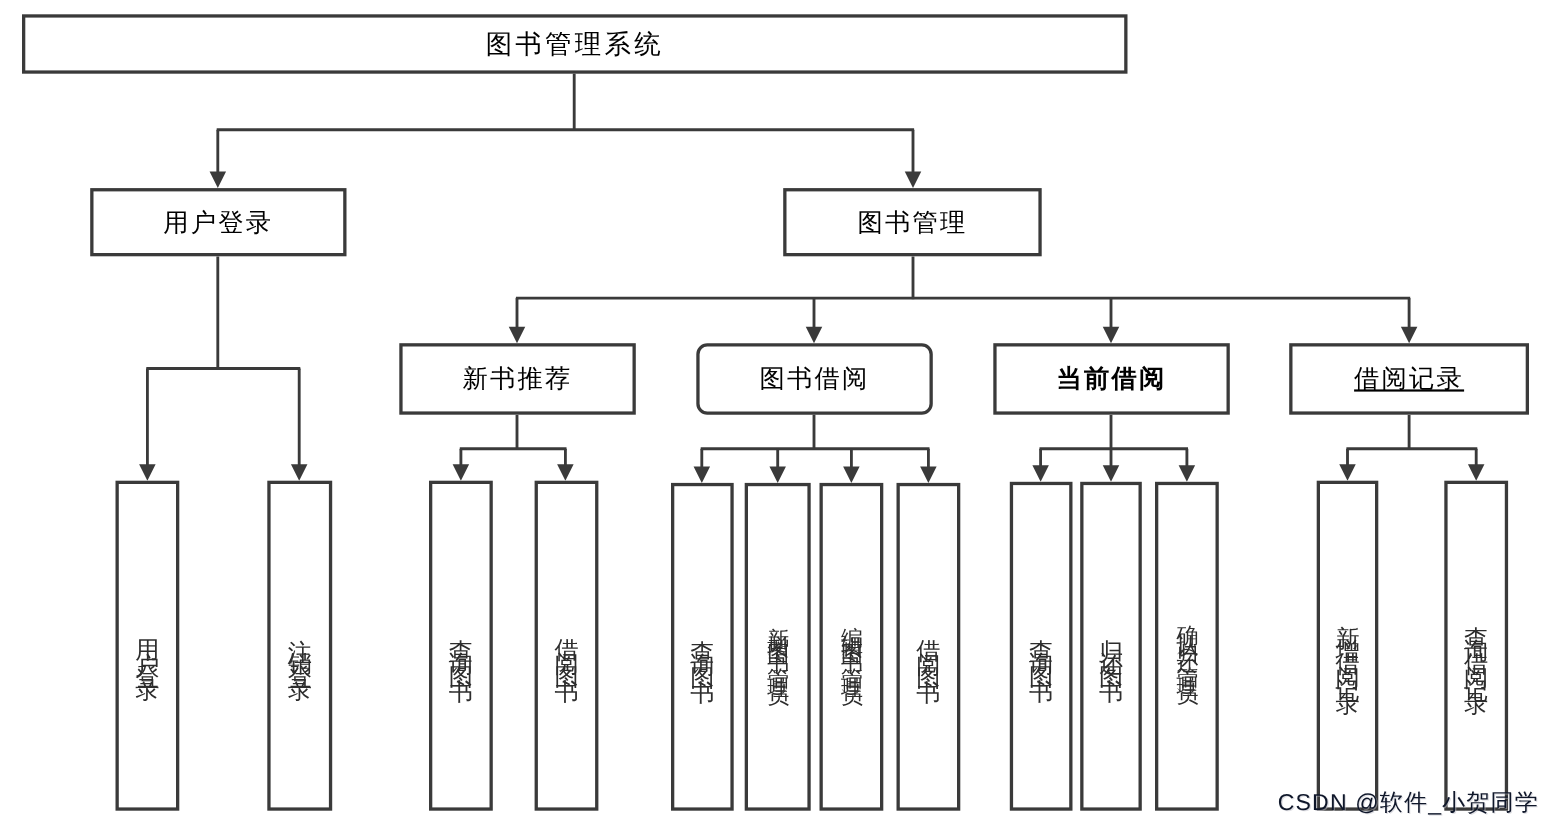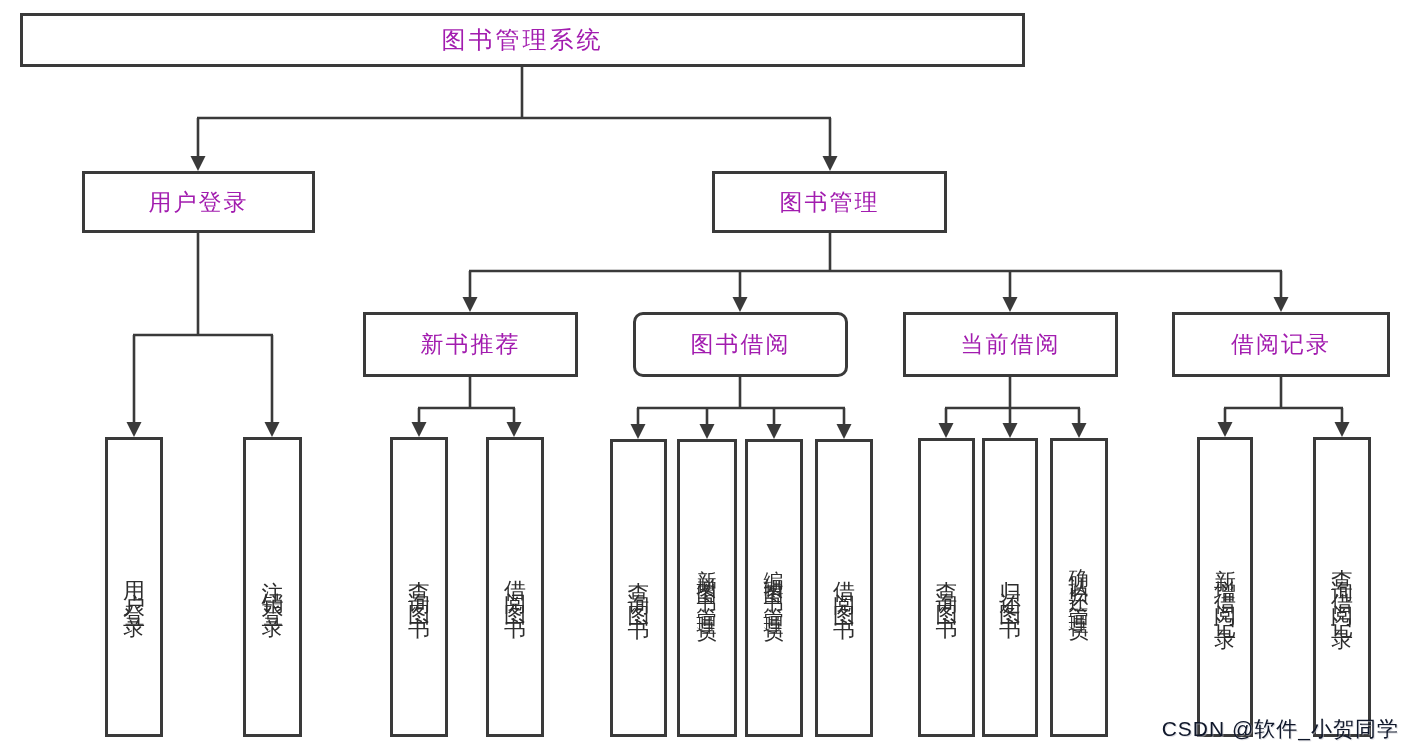--- a/index.html
+++ b/index.html
@@ -18,21 +18,21 @@
   .hnode {
     position: absolute;
     box-sizing: border-box;
     border: 3px solid #3a3a3a;
     background: #ffffff;
     display: flex;
     align-items: center;
     justify-content: center;
   }
   .hlabel {
-    color: #a21caf;
+    color: #000000;
     font-size: 23px;
     letter-spacing: 2px;
     white-space: nowrap;
     text-align: right;
   }
   .root .hlabel {
     font-size: 24px;
     letter-spacing: 3px;
   }
   .vnode {
@@ -173,24 +173,24 @@
   <div class="hnode" style="left:712px; top:171px; width:235px; height:62px;">
     <span class="hlabel">图书管理</span>
   </div>
 
   <div class="hnode" style="left:363px; top:312px; width:215px; height:65px;">
     <span class="hlabel">新书推荐</span>
   </div>
   <div class="hnode" style="left:633px; top:312px; width:215px; height:65px;border-radius:10px;">
     <span class="hlabel">图书借阅</span>
   </div>
-  <div class="hnode" style="left:903px; top:312px; width:215px; height:65px;">
+  <div class="hnode" style="left:903px; top:312px; width:215px; height:65px;font-weight:bold;">
     <span class="hlabel">当前借阅</span>
   </div>
-  <div class="hnode" style="left:1172px; top:312px; width:218px; height:65px;">
+  <div class="hnode" style="left:1172px; top:312px; width:218px; height:65px;text-decoration:underline;">
     <span class="hlabel">借阅记录</span>
   </div>
 
   <div class="vnode" style="left:105px; top:437px; width:58px; height:300px;">
     <span class="vlabel">用户登录</span>
   </div>
   <div class="vnode" style="left:243px; top:437px; width:59px; height:300px;">
     <span class="vlabel">注销登录</span>
   </div>
 

